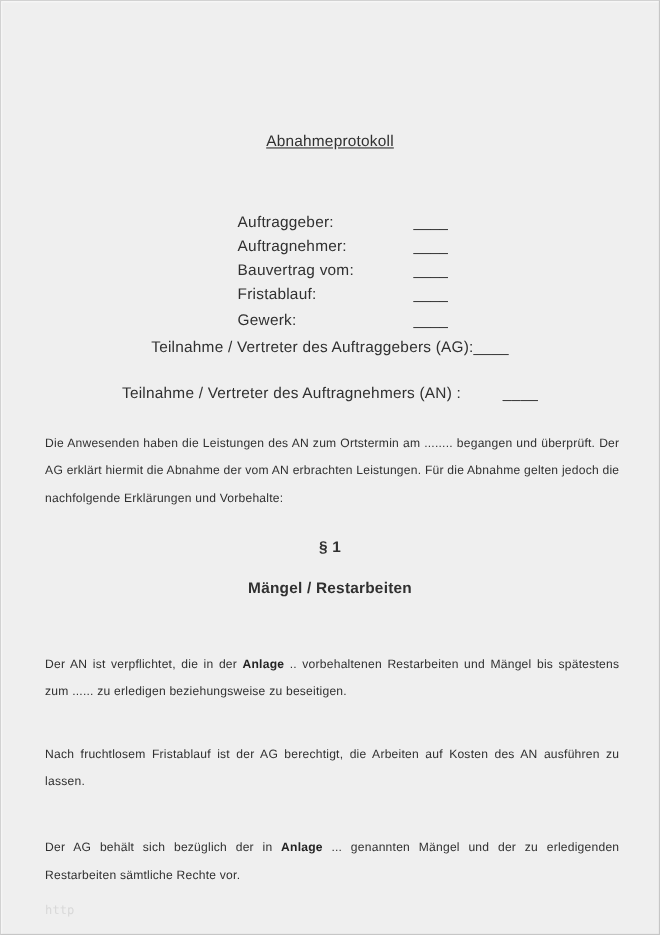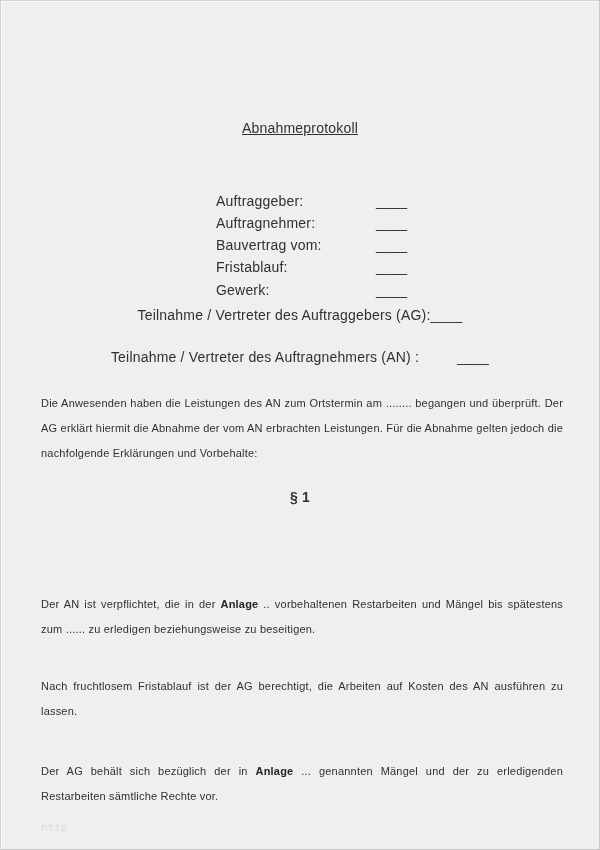--- a/index.html
+++ b/index.html
@@ -98,20 +98,21 @@
   <div class="abs center participant participant-ag">
     <span>Teilnahme / Vertreter des Auftraggebers (AG):</span><span>____</span>
   </div>
   <div class="abs center participant participant-an">
     <span>Teilnahme / Vertreter des Auftragnehmers (AN) :</span><span class="fblank2">____</span>
   </div>
 
   <p class="para intro">Die Anwesenden haben die Leistungen des AN zum Ortstermin am ........ begangen und überprüft. Der AG erklärt hiermit die Abnahme der vom AN erbrachten Leistungen. Für die Abnahme gelten jedoch die nachfolgende Erklärungen und Vorbehalte:</p>
 
   <div class="abs center sec-num">§ 1</div>
+  <div class="abs center sec-title">Mängel / Restarbeiten</div>
 
   <p class="para clause-2">Nach fruchtlosem Fristablauf ist der AG berechtigt, die Arbeiten auf Kosten des AN ausführen zu lassen.</p>
 
   <p class="para clause-1"><span>Der AN ist verpflichtet, die in der </span><b>Anlage</b><span> .. vorbehaltenen Restarbeiten und Mängel bis spätestens zum ...... zu erledigen beziehungsweise zu beseitigen.</span></p>
 
   <p class="para clause-3"><span>Der AG behält sich bezüglich der in </span><b>Anlage</b><span> ... genannten Mängel und der zu erledigenden Restarbeiten sämtliche Rechte vor.</span></p>
 
   <div class="watermark">http</div>
 
 </div>

